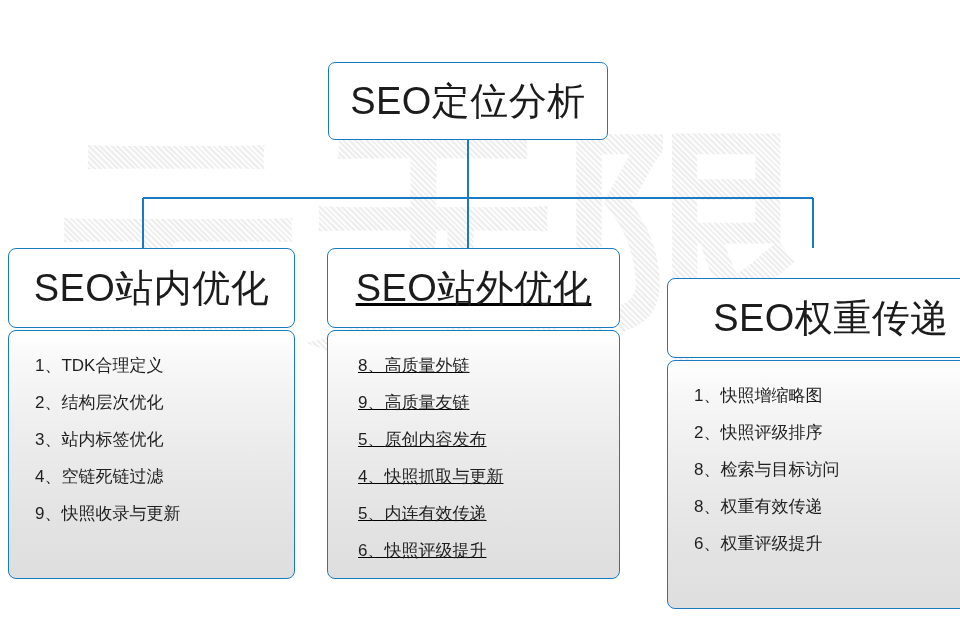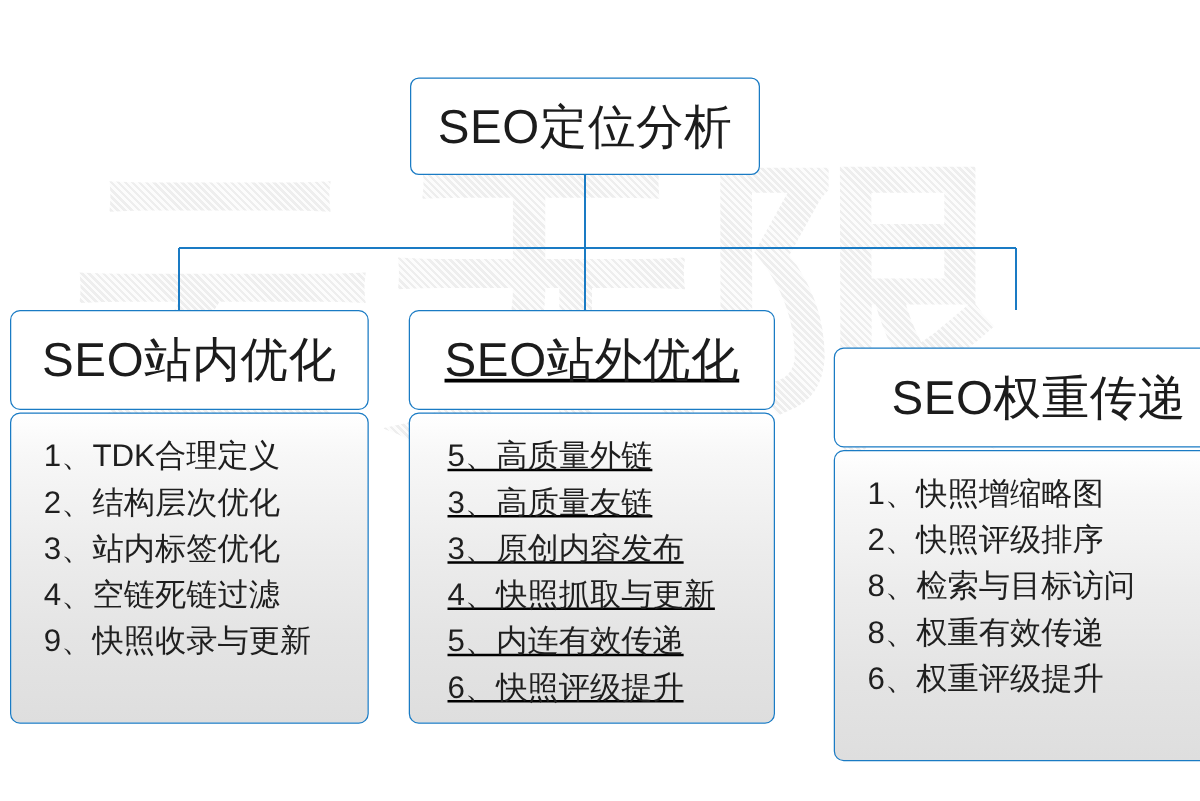--- a/index.html
+++ b/index.html
@@ -124,21 +124,21 @@
       #f7f7f7 14%,
       #ececec 45%,
       #e4e4e4 72%,
       #dedede 100%);
     padding: 16px 0 14px 0;
     display: flex;
     flex-direction: column;
     justify-content: flex-start;
   }
   .col-item {
-    font-size: 25px;
+    font-size: 17px;
     line-height: 37px;
     color: #1f1f1f;
     padding-left: 26px;
     white-space: nowrap;
   }
 
   
   #col-0 { left: 8px;   top: 248px; width: 287px; }
   #col-1 { left: 327px; top: 248px; width: 293px; text-decoration: underline; }
   #col-2 { left: 667px; top: 248px; width: 328px; margin-top: 30px; }
@@ -183,23 +183,23 @@
       <div class="col-item">4、空链死链过滤</div>
       <div class="col-item">9、快照收录与更新</div>
     </div>
   </div>
 
   <div id="col-1" class="column">
     <div class="col-head">
       <span class="col-head-title">SEO站外优化</span>
     </div>
     <div class="col-body">
-      <div class="col-item">5、高质量外链</div>
-      <div class="col-item">3、高质量友链</div>
-      <div class="col-item">3、原创内容发布</div>
+      <div class="col-item">8、高质量外链</div>
+      <div class="col-item">9、高质量友链</div>
+      <div class="col-item">5、原创内容发布</div>
       <div class="col-item">4、快照抓取与更新</div>
       <div class="col-item">5、内连有效传递</div>
       <div class="col-item">6、快照评级提升</div>
     </div>
   </div>
 
   <div id="col-2" class="column">
     <div class="col-head">
       <span class="col-head-title">SEO权重传递</span>
     </div>

